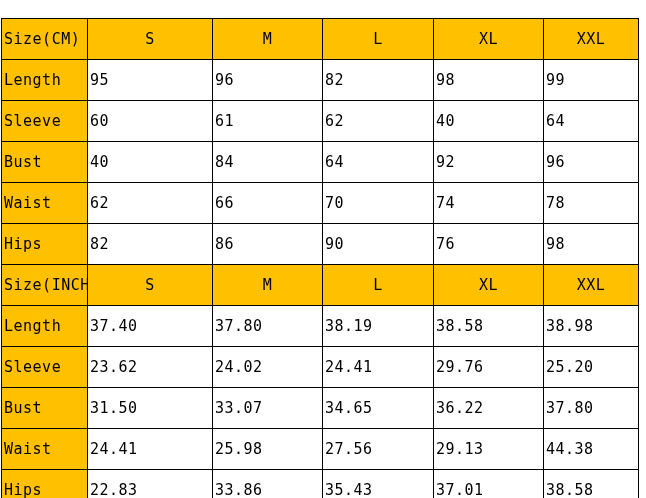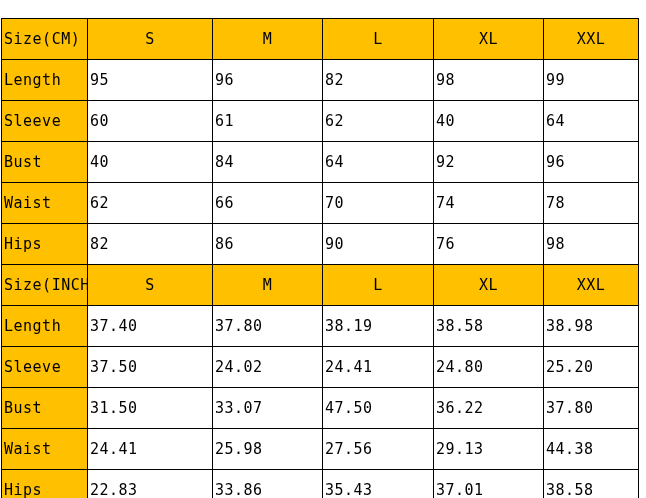--- a/index.html
+++ b/index.html
@@ -145,31 +145,31 @@
       <tr>
         <td class="row-head">Length</td>
         <td class="value">37.40</td>
         <td class="value">37.80</td>
         <td class="value">38.19</td>
         <td class="value">38.58</td>
         <td class="value">38.98</td>
       </tr>
       <tr>
         <td class="row-head">Sleeve</td>
-        <td class="value">37.50</td>
+        <td class="value">23.62</td>
         <td class="value">24.02</td>
         <td class="value">24.41</td>
-        <td class="value">24.80</td>
+        <td class="value">29.76</td>
         <td class="value">25.20</td>
       </tr>
       <tr>
         <td class="row-head">Bust</td>
         <td class="value">31.50</td>
         <td class="value">33.07</td>
-        <td class="value">47.50</td>
+        <td class="value">34.65</td>
         <td class="value">36.22</td>
         <td class="value">37.80</td>
       </tr>
       <tr>
         <td class="row-head">Waist</td>
         <td class="value">24.41</td>
         <td class="value">25.98</td>
         <td class="value">27.56</td>
         <td class="value">29.13</td>
         <td class="value">44.38</td>

